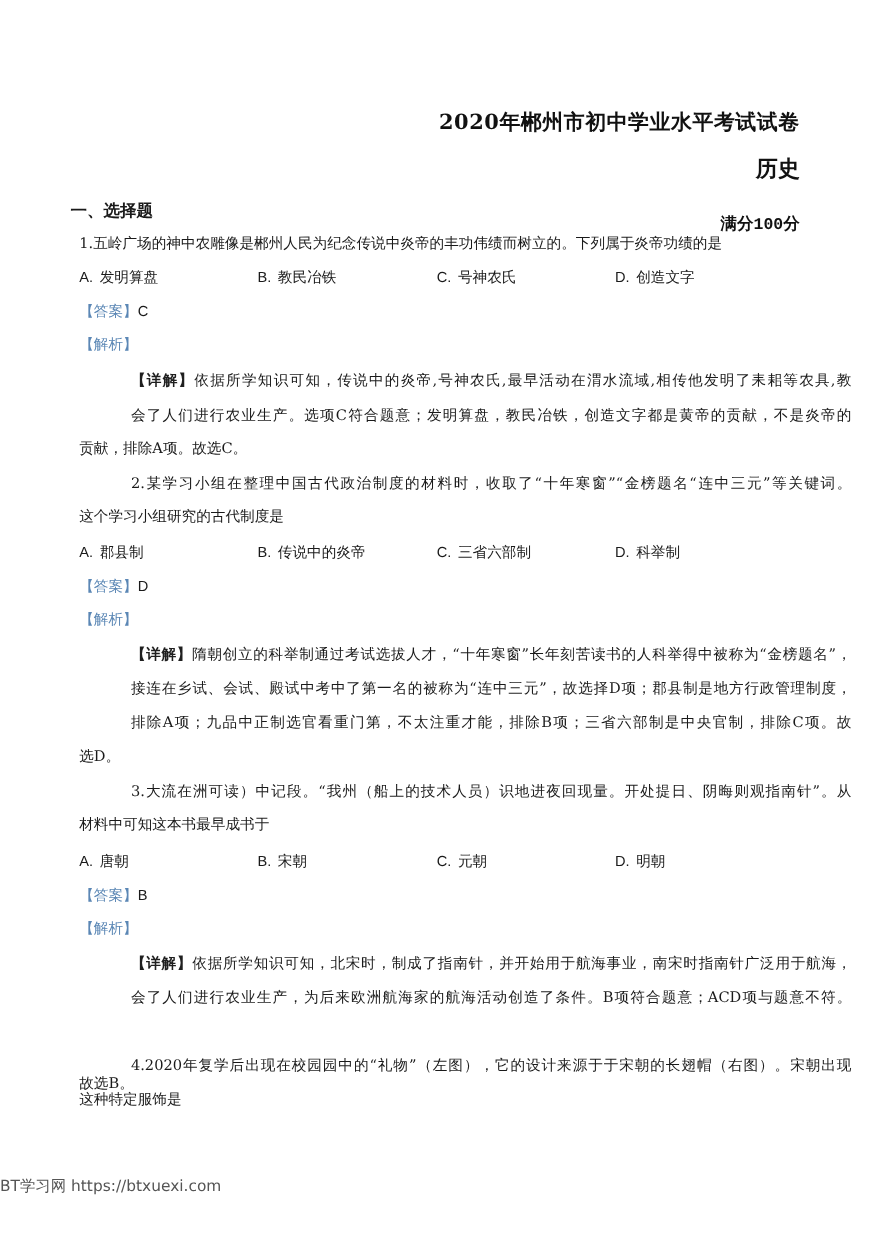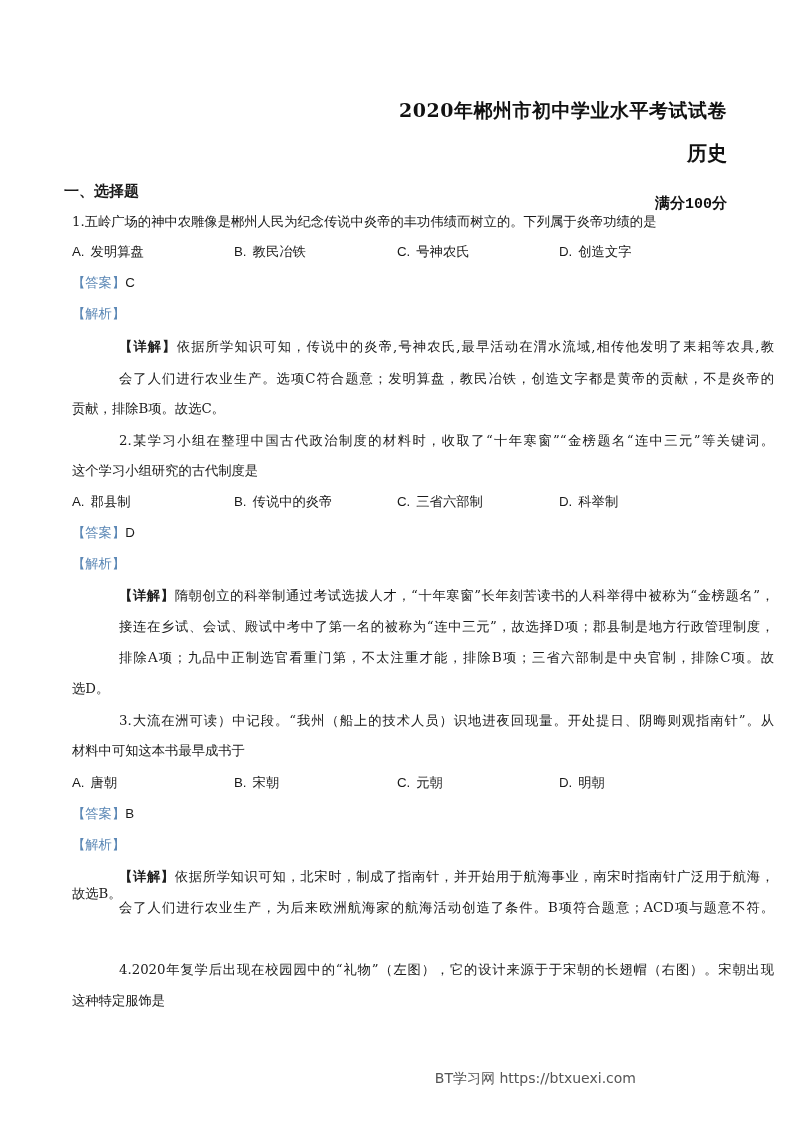--- a/index.html
+++ b/index.html
@@ -11,21 +11,21 @@
   .t2 { top: 140px; font-size: 20px; }
   .t3 { top: 194px; font-size: 15px; font-family: Liberation Mono, monospace; }
   .section { position: absolute; left: -8px; top: 182px; font-size: 15px; font-weight: bold; }
   .line { position: absolute; left: 0; font-size: 13.3px; white-space: nowrap; line-height: 20px; }
   .opts { position: absolute; left: 0; width: 655px; font-size: 13.3px; line-height: 20px; }
   .opt { position: absolute; white-space: nowrap; }
   .opt-letter { font-family: "Liberation Sans", sans-serif; margin-right: 6px; }
   .tag { color: #5b87b5; }
   .tagb { color: #1f1f1f; font-weight: bold; }
   .ans { font-family: "Liberation Sans", sans-serif; }
-  .footer { position: absolute; left: 0; width: 636px; top: 1070px; text-align: right;
+  .footer { position: absolute; left: 0; width: 636px; top: 1070px; text-align: left;
             font-family: "DejaVu Sans", sans-serif; font-size: 14px; color: #555; }
   .just { text-align: justify; text-align-last: justify; width: 655px; margin-left: 47px; }
 </style>
 </head>
 <body>
 
 <div class="page">
   <div class="title t1">2020年郴州市初中学业水平考试试卷</div>
   <div class="title t2">历史</div>
   <div class="title t3">满分100分</div>
@@ -35,21 +35,21 @@
   <div class="opts" style="top:242px">
     <span class="opt" style="left:0"><span class="opt-letter">A.</span><span>发明算盘</span></span>
     <span class="opt" style="left:162px"><span class="opt-letter">B.</span><span>教民冶铁</span></span>
     <span class="opt" style="left:325px"><span class="opt-letter">C.</span><span>号神农氏</span></span>
     <span class="opt" style="left:487px"><span class="opt-letter">D.</span><span>创造文字</span></span>
   </div>
   <div class="line" style="top:273px"><span class="tag">【答案】</span><span class="ans">C</span></div>
   <div class="line tag" style="top:304px">【解析】</div>
   <div class="line just" style="top:337px"><span class="tagb">【详解】</span><span>依据所学知识可知，传说中的炎帝,号神农氏,最早活动在渭水流域,相传他发明了耒耜等农具,教</span></div>
   <div class="line just" style="top:369px">会了人们进行农业生产。选项C符合题意；发明算盘，教民冶铁，创造文字都是黄帝的贡献，不是炎帝的</div>
-  <div class="line" style="top:399px">贡献，排除B项。故选C。</div>
+  <div class="line" style="top:399px">贡献，排除A项。故选C。</div>
 
   <div class="line just" style="top:431px">2.某学习小组在整理中国古代政治制度的材料时，收取了“十年寒窗”“金榜题名“连中三元”等关键词。</div>
   <div class="line" style="top:461px">这个学习小组研究的古代制度是</div>
   <div class="opts" style="top:492px">
     <span class="opt" style="left:0"><span class="opt-letter">A.</span><span>郡县制</span></span>
     <span class="opt" style="left:162px"><span class="opt-letter">B.</span><span>传说中的炎帝</span></span>
     <span class="opt" style="left:325px"><span class="opt-letter">C.</span><span>三省六部制</span></span>
     <span class="opt" style="left:487px"><span class="opt-letter">D.</span><span>科举制</span></span>
   </div>
   <div class="line" style="top:523px"><span class="tag">【答案】</span><span class="ans">D</span></div>
@@ -64,19 +64,19 @@
   <div class="opts" style="top:773px">
     <span class="opt" style="left:0"><span class="opt-letter">A.</span><span>唐朝</span></span>
     <span class="opt" style="left:162px"><span class="opt-letter">B.</span><span>宋朝</span></span>
     <span class="opt" style="left:325px"><span class="opt-letter">C.</span><span>元朝</span></span>
     <span class="opt" style="left:487px"><span class="opt-letter">D.</span><span>明朝</span></span>
   </div>
   <div class="line" style="top:804px"><span class="tag">【答案】</span><span class="ans">B</span></div>
   <div class="line tag" style="top:835px">【解析】</div>
   <div class="line just" style="top:867px"><span class="tagb">【详解】</span><span>依据所学知识可知，北宋时，制成了指南针，并开始用于航海事业，南宋时指南针广泛用于航海，</span></div>
   <div class="line just" style="top:898px">会了人们进行农业生产，为后来欧洲航海家的航海活动创造了条件。B项符合题意；ACD项与题意不符。</div>
-  <div class="line" style="top:884px">故选B。</div>
+  <div class="line" style="top:976px">故选B。</div>
 
   <div class="line just" style="top:960px">4.2020年复学后出现在校园园中的“礼物”（左图），它的设计来源于于宋朝的长翅帽（右图）。宋朝出现</div>
   <div class="line" style="top:991px">这种特定服饰是</div>
 </div>
 
 <div class="footer">BT学习网 https://btxuexi.com</div>
 
 </body></html>

